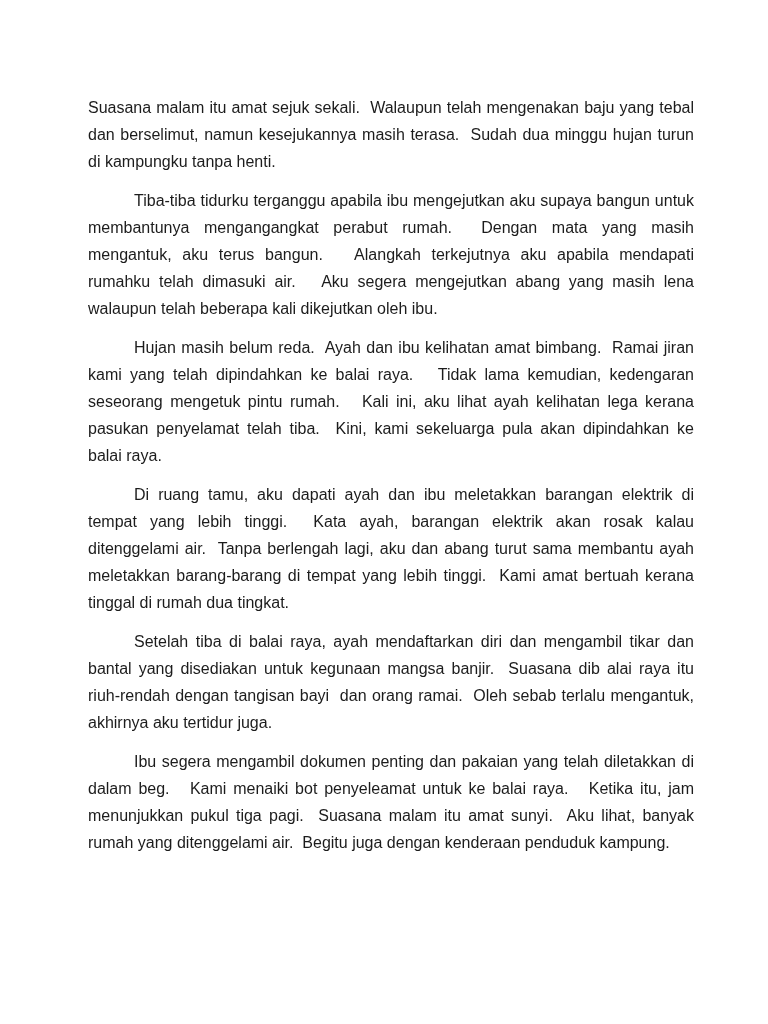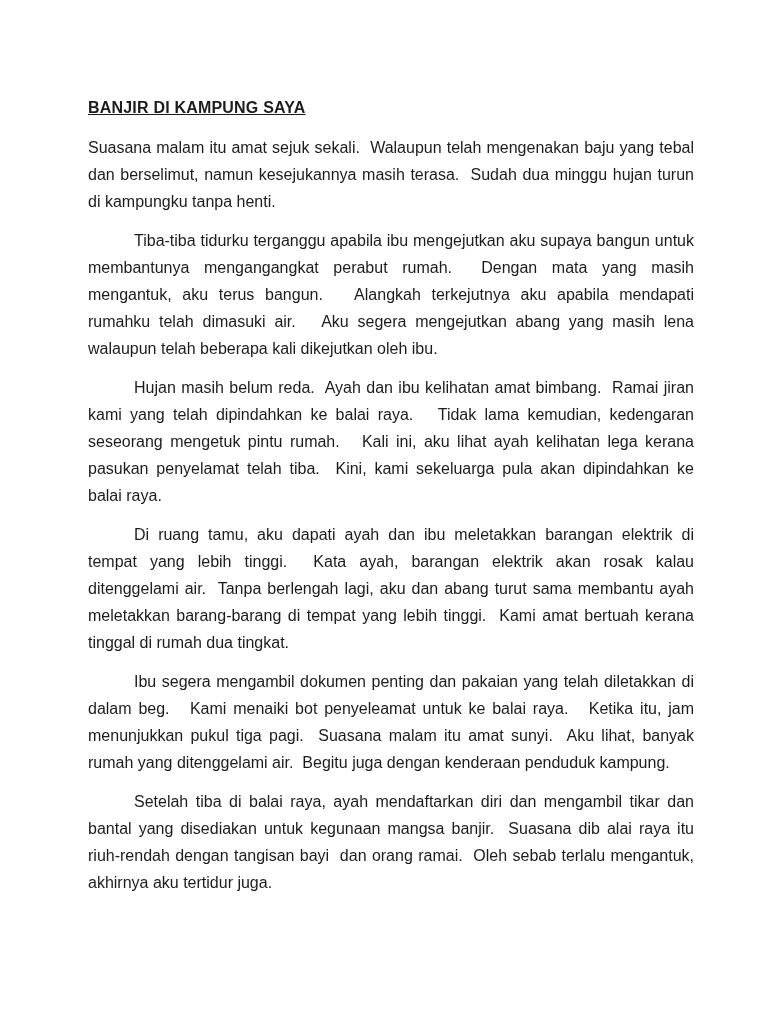--- a/index.html
+++ b/index.html
@@ -37,26 +37,25 @@
     margin: 0 0 12px 0;
   }
   .para.indent {
     text-indent: 46px;
   }
 </style>
 </head>
 <body>
 
 <div class="page">
-  <h1 class="doc-title">BANJIR DI KAMPUNG SAYA</h1>
 
   <p class="para">Suasana malam itu amat sejuk sekali.  Walaupun telah mengenakan baju yang tebal dan berselimut, namun kesejukannya masih terasa.  Sudah dua minggu hujan turun di kampungku tanpa henti.</p>
 
   <p class="para indent">Tiba-tiba tidurku terganggu apabila ibu mengejutkan aku supaya bangun untuk membantunya mengangangkat perabut rumah.  Dengan mata yang masih mengantuk, aku terus bangun.   Alangkah terkejutnya aku apabila mendapati rumahku telah dimasuki air.   Aku segera mengejutkan abang yang masih lena walaupun telah beberapa kali dikejutkan oleh ibu.</p>
 
   <p class="para indent">Hujan masih belum reda.  Ayah dan ibu kelihatan amat bimbang.  Ramai jiran kami yang telah dipindahkan ke balai raya.   Tidak lama kemudian, kedengaran seseorang mengetuk pintu rumah.   Kali ini, aku lihat ayah kelihatan lega kerana pasukan penyelamat telah tiba.  Kini, kami sekeluarga pula akan dipindahkan ke balai raya.</p>
 
   <p class="para indent">Di ruang tamu, aku dapati ayah dan ibu meletakkan barangan elektrik di tempat yang lebih tinggi.  Kata ayah, barangan elektrik akan rosak kalau ditenggelami air.  Tanpa berlengah lagi, aku dan abang turut sama membantu ayah meletakkan barang-barang di tempat yang lebih tinggi.  Kami amat bertuah kerana tinggal di rumah dua tingkat.</p>
 
+  <p class="para indent">Setelah tiba di balai raya, ayah mendaftarkan diri dan mengambil tikar dan bantal yang disediakan untuk kegunaan mangsa banjir.  Suasana dib alai raya itu riuh-rendah dengan tangisan bayi  dan orang ramai.  Oleh sebab terlalu mengantuk, akhirnya aku tertidur juga.</p>
+
   <p class="para indent">Ibu segera mengambil dokumen penting dan pakaian yang telah diletakkan di dalam beg.   Kami menaiki bot penyeleamat untuk ke balai raya.   Ketika itu, jam menunjukkan pukul tiga pagi.  Suasana malam itu amat sunyi.  Aku lihat, banyak rumah yang ditenggelami air.  Begitu juga dengan kenderaan penduduk kampung.</p>
-
-  <p class="para indent">Setelah tiba di balai raya, ayah mendaftarkan diri dan mengambil tikar dan bantal yang disediakan untuk kegunaan mangsa banjir.  Suasana dib alai raya itu riuh-rendah dengan tangisan bayi  dan orang ramai.  Oleh sebab terlalu mengantuk, akhirnya aku tertidur juga.</p>
 </div>
 
 </body></html>

